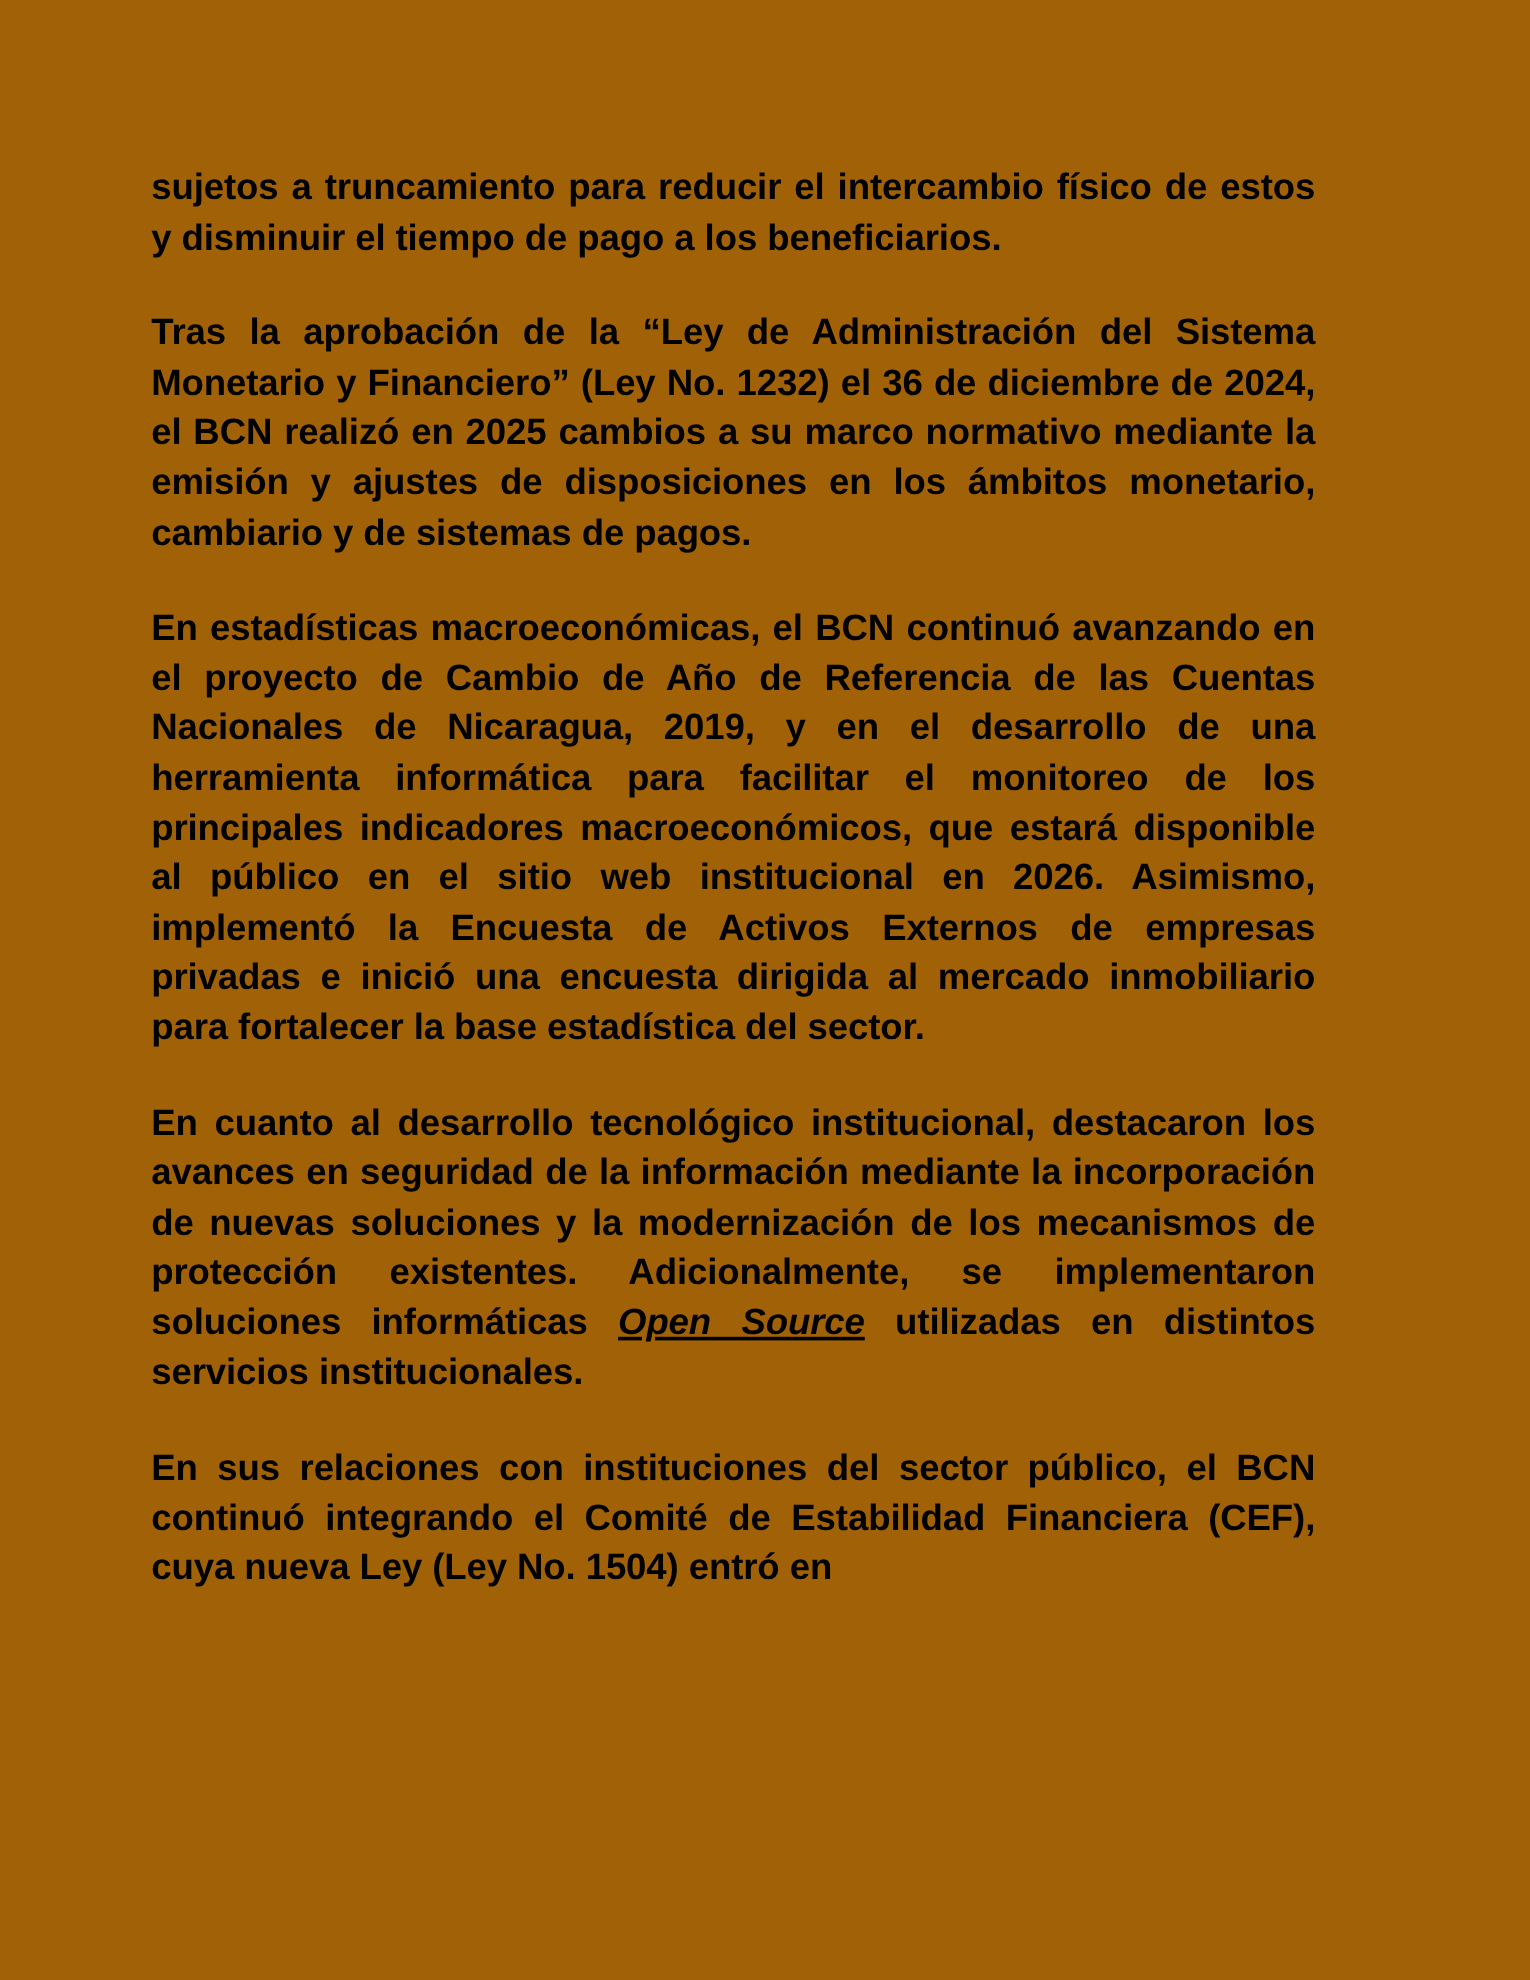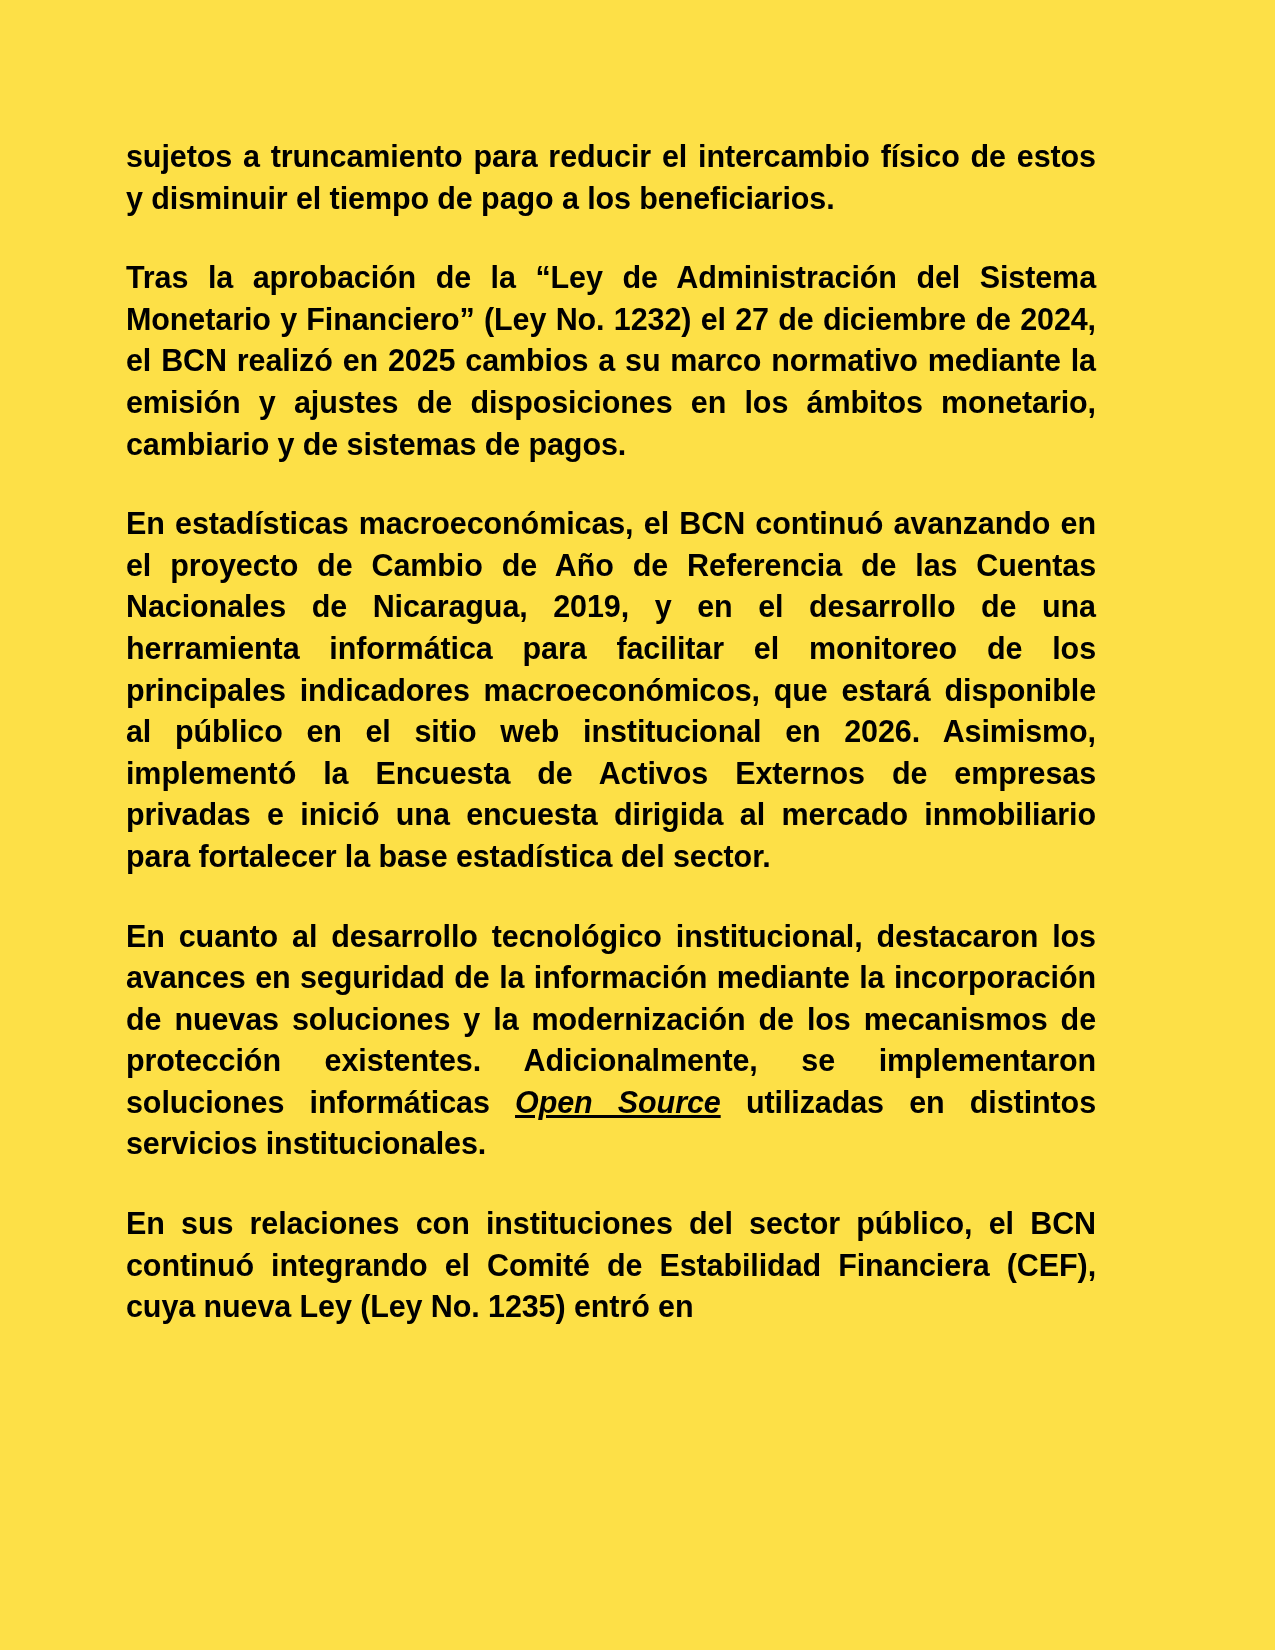--- a/index.html
+++ b/index.html
@@ -11,21 +11,21 @@
 
   body {
     font-family: "Liberation Sans", "DejaVu Sans", sans-serif;
     color: #000000;
   }
 
   .page {
     position: relative;
     width: 1275px;
     height: 1650px;
-    background: #fde047;
+    background: #a16207;
     overflow: hidden;
     box-sizing: border-box;
   }
 
   .content {
     position: absolute;
     left: 126px;
     top: 136px;
     width: 970px;
   }
@@ -59,22 +59,22 @@
   }
 </style>
 </head>
 <body>
 
 <div class="page">
   <div class="content">
 
     <p class="para">sujetos a truncamiento para reducir el intercambio físico de estos y disminuir el tiempo de pago a los beneficiarios.</p>
 
-    <p class="para">Tras la aprobación de la “Ley de Administración del Sistema Monetario y Financiero” (Ley No. 1232) el 27 de diciembre de 2024, el BCN realizó en 2025 cambios a su marco normativo mediante la emisión y ajustes de disposiciones en los ámbitos monetario, cambiario y de sistemas de pagos.</p>
+    <p class="para">Tras la aprobación de la “Ley de Administración del Sistema Monetario y Financiero” (Ley No. 1232) el 36 de diciembre de 2024, el BCN realizó en 2025 cambios a su marco normativo mediante la emisión y ajustes de disposiciones en los ámbitos monetario, cambiario y de sistemas de pagos.</p>
 
     <p class="para">En estadísticas macroeconómicas, el BCN continuó avanzando en el proyecto de Cambio de Año de Referencia de las Cuentas Nacionales de Nicaragua, 2019, y en el desarrollo de una herramienta informática para facilitar el monitoreo de los principales indicadores macroeconómicos, que estará disponible al público en el sitio web institucional en 2026. Asimismo, implementó la Encuesta de Activos Externos de empresas privadas e inició una encuesta dirigida al mercado inmobiliario para fortalecer la base estadística del sector.</p>
 
     <p class="para"><span>En cuanto al desarrollo tecnológico institucional, destacaron los avances en seguridad de la información mediante la incorporación de nuevas soluciones y la modernización de los mecanismos de protección existentes. Adicionalmente, se implementaron soluciones informáticas </span><span class="it">Open Source</span><span> utilizadas en distintos servicios institucionales.</span></p>
 
-    <p class="para last">En sus relaciones con instituciones del sector público, el BCN continuó integrando el Comité de Estabilidad Financiera (CEF), cuya nueva Ley (Ley No. 1235) entró en</p>
+    <p class="para last">En sus relaciones con instituciones del sector público, el BCN continuó integrando el Comité de Estabilidad Financiera (CEF), cuya nueva Ley (Ley No. 1504) entró en</p>
 
   </div>
 </div>
 
 </body></html>

